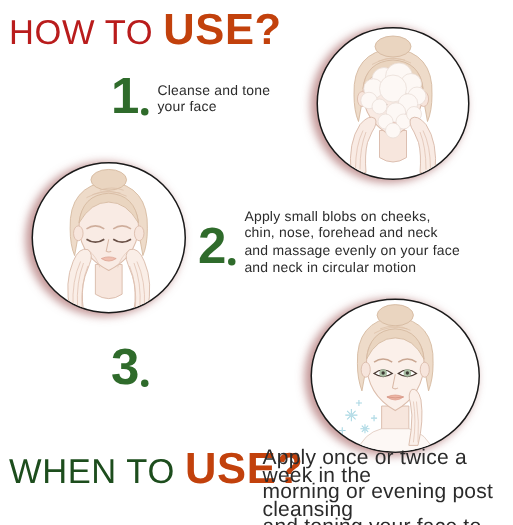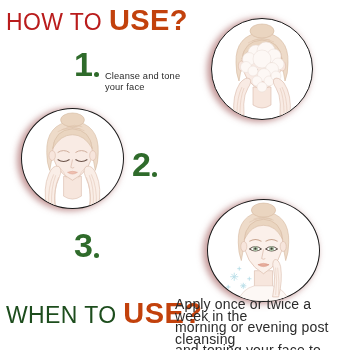--- a/index.html
+++ b/index.html
@@ -73,21 +73,21 @@
     font-size: 9.3px;
     line-height: 11.4px;
     color: #2b2b2b;
     letter-spacing: 0.15px;
     padding-left: 6px;
     padding-top: 3px;
     white-space: pre-line;
   }
 
   #step-1 { left: 74px; top: 48px; }
-  #step-1 .step-text { padding-top: 7px; margin-top: 16px; }
+  #step-1 .step-text { padding-top: 7px; }
   #step-2 { left: 132px; top: 138px; }
   #step-2 .step-num { padding-top: 10px; }
   #step-2 .step-text { padding-top: 1px; }
   #step-3 { left: 74px; top: 229px; }
   #step-3 .step-text { padding-top: 6px; }
 
   
   #when-body {
     position: absolute;
     left: 175px;
@@ -225,20 +225,24 @@
           <path d="M64 58 Q58 63 56 70"></path>
       </g>
     </svg>
   </div>
 
   <div class="step" id="step-2">
     <div class="step-num">
       <span>2</span>
       <span class="num-dot"></span>
     </div>
+    <div class="step-text">Apply small blobs on cheeks,
+chin, nose, forehead and neck
+and massage evenly on your face
+and neck in circular motion</div>
   </div>
 
   <div class="step" id="step-3">
     <div class="step-num">
       <span>3</span>
       <span class="num-dot"></span>
     </div>
   </div>
 
   <div class="circle" id="circle-3">

